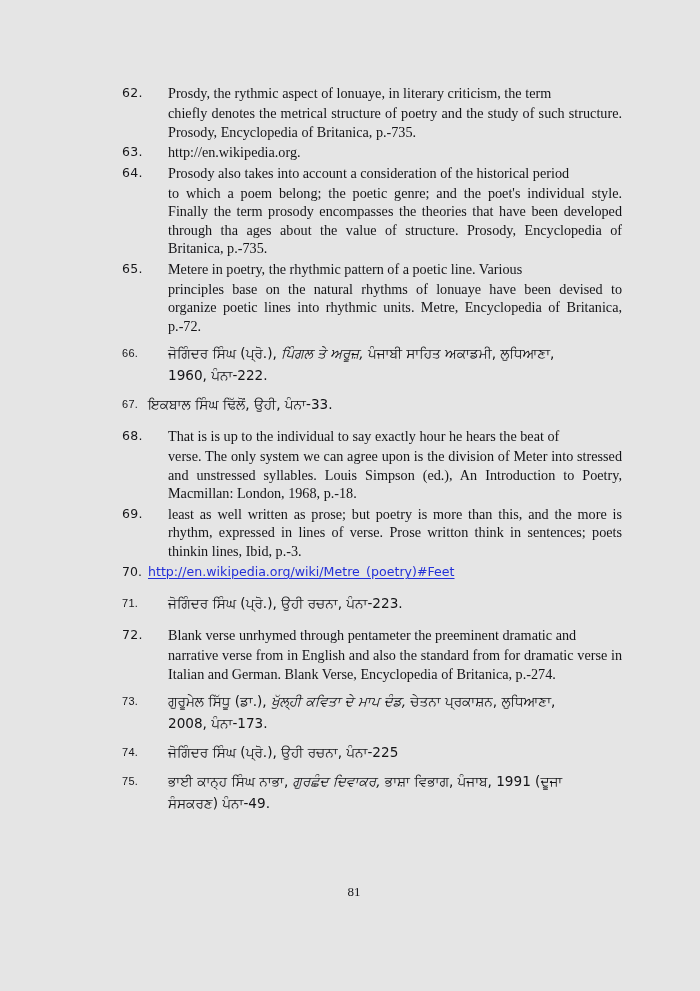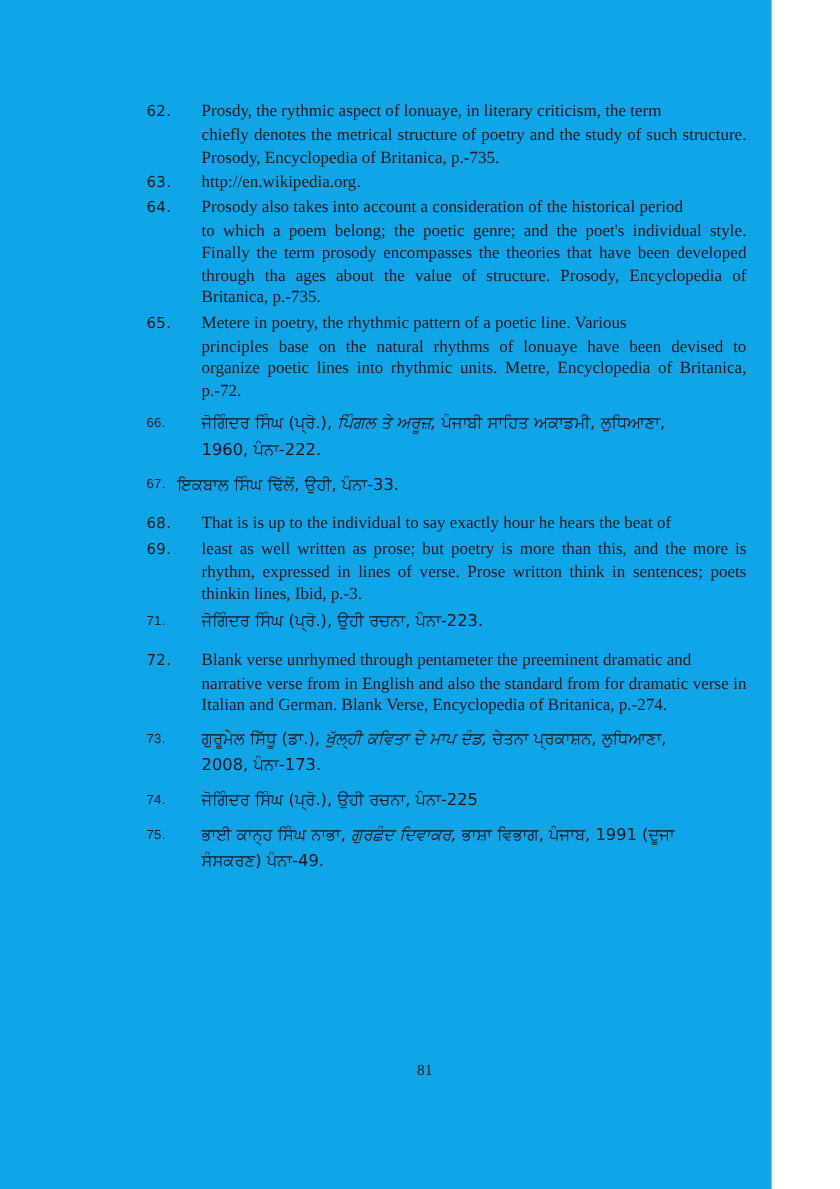--- a/index.html
+++ b/index.html
@@ -2,23 +2,23 @@
 <html><head>
 <meta charset="utf-8">
 <style>
   html, body {
     margin: 0;
     padding: 0;
     background: #ffffff;
   }
   .page {
     position: relative;
-    width: 643px;
+    width: 700px;
     height: 991px;
-    background: #0ea5e9;
+    background: #e5e5e5;
     overflow: hidden;
     box-sizing: border-box;
   }
   .notes {
     position: absolute;
     left: 122px;
     top: 84px;
     width: 500px;
   }
   .note {
@@ -173,31 +173,37 @@
     <div class="note pa tight">
       <div class="num">67.</div>
       <div class="body">ਇਕਬਾਲ ਸਿੰਘ ਢਿੱਲੋਂ, ਉਹੀ, ਪੰਨਾ-33.</div>
     </div>
 
     <div class="spacer-sm"></div>
 
     <div class="note en">
       <div class="num">68.</div>
       <div class="body">
-        <span class="first-line">That is is up to the individual to say exactly hour he hears the beat of</span>
+        <span class="first-line">That is is up to the individual to say exactly hour he hears the beat of</span><span>verse. The only system we can agree upon is the division of Meter into stressed and unstressed syllables. Louis Simpson (ed.), An Introduction to Poetry, Macmillan: London, 1968, p.-18.</span>
       </div>
     </div>
 
     <div class="note en">
       <div class="num">69.</div>
       <div class="body">
         <span>least as well written as prose; but poetry is more than this, and the more is rhythm, expressed in lines of verse. Prose writton think in sentences; poets thinkin lines, Ibid, p.-3.</span>
       </div>
     </div>
 
+    <div class="note link">
+      <div class="num">70.</div>
+      <div class="body">
+        <a class="url" href="#">http://en.wikipedia.org/wiki/Metre_(poetry)#Feet</a>
+      </div>
+    </div>
 
     <div class="note pa">
       <div class="num">71.</div>
       <div class="body">ਜੋਗਿੰਦਰ ਸਿੰਘ (ਪ੍ਰੋ.), ਉਹੀ ਰਚਨਾ, ਪੰਨਾ-223.</div>
     </div>
 
     <div class="spacer-sm"></div>
 
     <div class="note en">
       <div class="num">72.</div>

